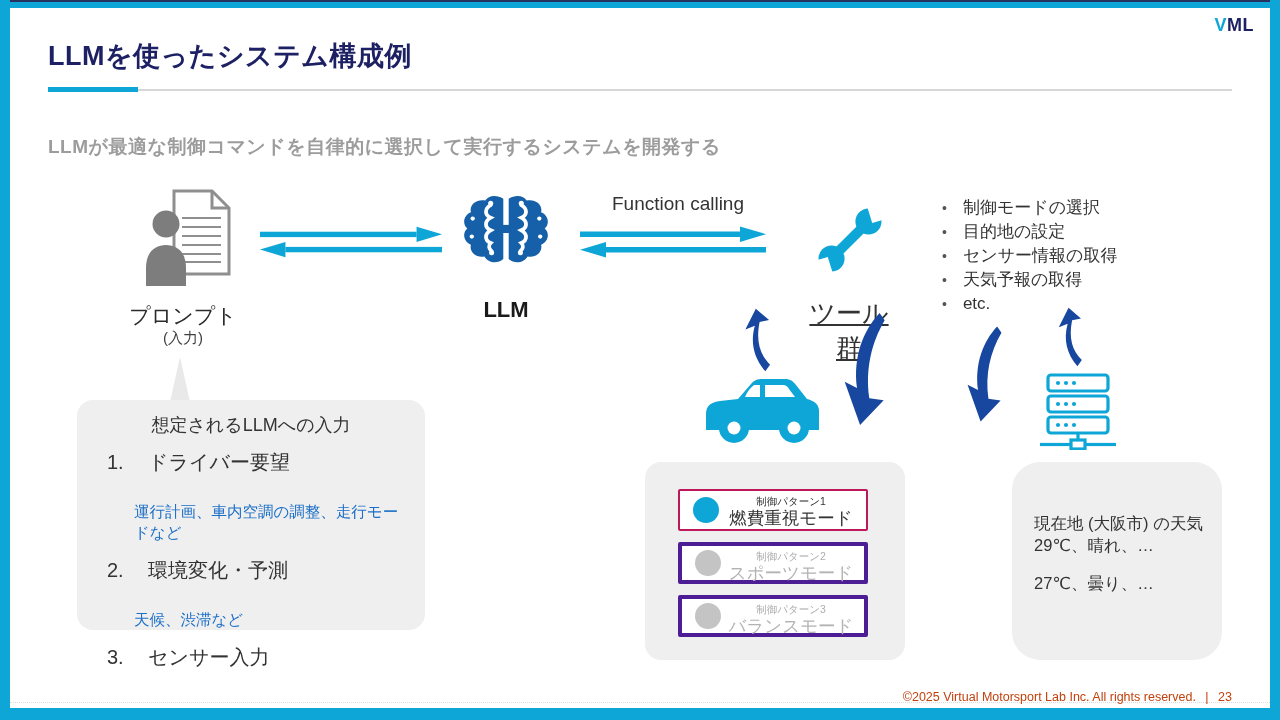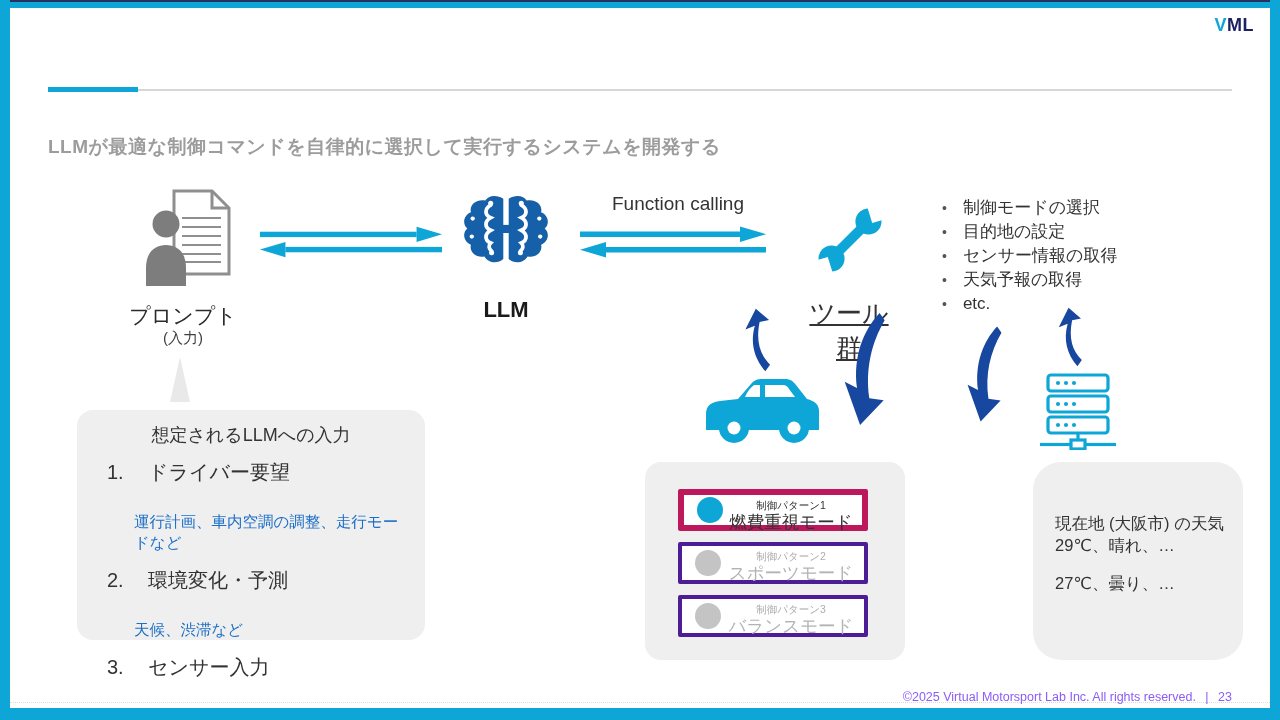--- a/index.html
+++ b/index.html
@@ -22,67 +22,68 @@
   .prompt-lbl{left:128px;top:302px;width:110px;font-size:21px;font-weight:400;}
   .prompt-sub{left:128px;top:329px;width:110px;font-size:15px;color:#3F3F3F;}
   .llm-lbl{left:461px;top:297px;width:90px;font-size:22px;font-weight:700;color:#1A1A1A;}
   .fc-lbl{left:583px;top:193px;width:190px;font-size:19px;color:#333;}
   .tools-lbl{left:799px;top:296px;width:100px;font-size:26px;color:#333;text-decoration:underline;}
   
   .bullets{left:942px;top:196px;width:240px;}
   .bullets .row{display:flex;font-size:17px;color:#333;line-height:24px;}
   .bullets .row::before{content:"•";color:#555;font-size:14px;margin-right:16px;line-height:24px;}
   
-  .bubble{left:77px;top:410px;width:348px;height:230px;background:#EFEFEF;border-radius:16px;}
+  .bubble{left:77px;top:400px;width:348px;height:230px;background:#EFEFEF;border-radius:16px;}
   .tail{left:170px;top:357px;width:0;height:0;border-left:10px solid transparent;border-right:10px solid transparent;border-bottom:45px solid #E9E9E9;}
   .bubble-title{position:absolute;top:13px;left:0;width:100%;text-align:center;font-size:18px;color:#333;}
   .bubble-list{position:absolute;left:30px;top:50px;width:300px;}
   .b-item{display:flex;}
   .b-num{width:27px;font-size:20px;color:#333;line-height:24px;}
   .b-label{font-size:20px;color:#333;line-height:24px;margin-left:14px;}
   .b-note{margin-left:27px;font-size:15.5px;color:#1C6FC7;line-height:21px;width:265px;margin-top:27px;}
   .b-note:empty{display:none;}
   .b-gap{height:15px;}
   
   .panel{background:#EFEFEF;border-radius:16px;}
   .ctrl{left:645px;top:462px;width:260px;height:198px;}
   .opt{position:absolute;left:33px;width:190px;height:42px;background:#fff;border:4px solid #4c1d95;border-radius:2px;box-sizing:border-box;}
-  .opt.sel{border:6px solid #be185d;padding-left:15px;}
+  .opt.sel{border:2px solid #be185d;padding-left:15px;}
   .opt .dot{position:absolute;left:13px;top:50%;margin-top:-13px;width:26px;height:26px;border-radius:50%;background:#C4C4C4;}
   .opt.sel .dot{background:#0EA6D6;}
   .opt .txt{position:absolute;left:40px;right:4px;top:4px;text-align:center;}
   .opt .tag{font-size:10.5px;line-height:13px;color:#ADADAD;}
   .opt .olabel{font-size:17.5px;line-height:20px;color:#B3B3B3;}
   .opt.sel .tag,.opt.sel .olabel{color:#333;}
   
-  .weather{left:1033px;top:462px;width:210px;height:198px;border-radius:28px;}
+  .weather{left:1012px;top:462px;width:210px;height:198px;border-radius:28px;}
   .w-text{position:absolute;left:22px;top:50px;font-size:16.5px;color:#333;line-height:22px;}
   .w-gap{height:16px;}
   
   .dotline{left:10px;top:702px;width:1260px;border-top:1px dotted #D8DDE0;}
-  .footer{right:48px;top:690px;font-size:12.5px;color:#8b5cf6;}
+  .footer{right:48px;top:690px;font-size:12.5px;color:#c2410c;}
   .footer span{margin-left:6px;}
   svg{display:block;}
 </style>
 </head>
 <body>
 
 <div class="slide">
 
   <div class="abs f-cyan" style="left:0;top:0;width:1280px;height:8px;"></div>
   <div class="abs f-topline"></div>
   <div class="abs f-cyan" style="left:0;top:0;width:10px;height:720px;"></div>
   <div class="abs f-cyan" style="left:1270px;top:0;width:10px;height:720px;"></div>
   <div class="abs f-cyan" style="left:0;top:708px;width:1280px;height:12px;"></div>
   <div class="abs dotline"></div>
 
   <div class="abs logo">
     <span class="v">V</span><span class="ml">ML</span>
   </div>
 
+  <div class="abs title">LLMを使ったシステム構成例</div>
   <div class="abs rule"></div>
   <div class="abs rule-accent"></div>
   <div class="abs subtitle">LLMが最適な制御コマンドを自律的に選択して実行するシステムを開発する</div>
 
   <svg class="abs" style="left:146px;top:188px;" width="88" height="98" viewBox="0 0 88 98">
     <path d="M28,3 L66,3 L83,20 L83,86 L28,86 Z" fill="#fff" stroke="#8F8F8F" stroke-width="3"></path>
     <path d="M66,3 L66,20 L83,20" fill="none" stroke="#8F8F8F" stroke-width="3"></path>
     <g stroke="#8F8F8F" stroke-width="2.2">
       <line x1="36" y1="30" x2="75" y2="30"></line>
         <line x1="36" y1="39" x2="75" y2="39"></line>

